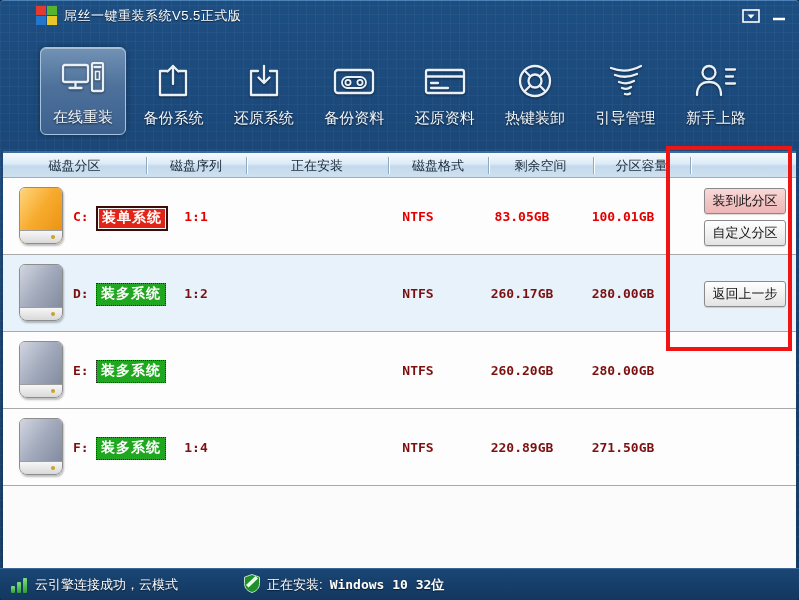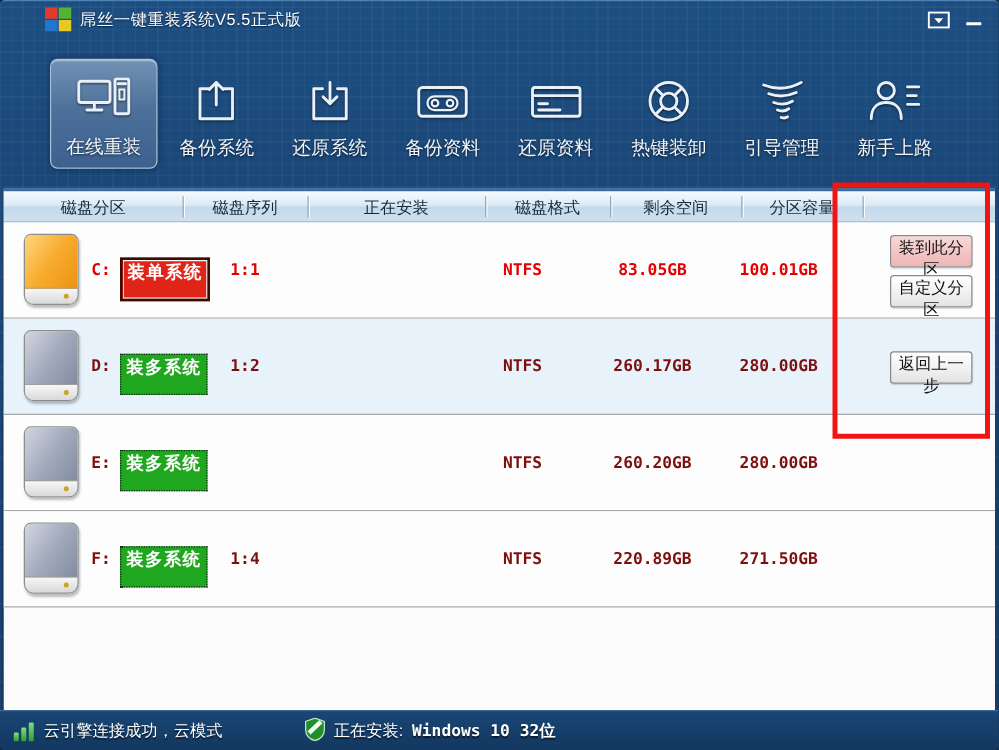--- a/index.html
+++ b/index.html
@@ -62,38 +62,38 @@
   .row.alt { background:#e7f2fb; }
 
   .drive { position:absolute; left:16px; top:9px; width:44px; height:57px; border:1px solid #8d8d8d; border-radius:6px 6px 8px 8px; box-shadow:1px 2px 2px rgba(0,0,0,.25); }
   .drive .body { position:absolute; inset:0; border-radius:5px 5px 7px 7px; }
   .drive.orange .body { background:linear-gradient(125deg,#ffd67e 0%, #f7ab2e 45%, #e98d0c 100%); }
   .drive.gray .body   { background:linear-gradient(125deg,#d2d6e0 0%, #a2aabc 45%, #7b8398 100%); }
   .drive .cap { position:absolute; left:0; right:0; bottom:0; height:13px; background:linear-gradient(180deg,#f7f7f7,#d9d9d9); border-top:1px solid #9d9d9d; border-radius:0 0 7px 7px; }
   .drive .dot { position:absolute; right:7px; bottom:4px; width:4px; height:4px; border-radius:50%; background:#c9a227; }
 
   .dletter { position:absolute; left:70px; top:0; height:77px; line-height:77px; font-family:"DejaVu Sans Mono", monospace; font-weight:bold; font-size:13px; }
-  .badge { position:absolute; left:93px; top:28px; padding:1px 4px 12px; color:#ffffff; font-size:14px; font-weight:bold; letter-spacing:1px; white-space:nowrap; }
+  .badge { position:absolute; left:93px; top:28px; padding:1px 4px 2px; color:#ffffff; font-size:14px; font-weight:bold; letter-spacing:1px; white-space:nowrap; }
   .badge.red   { background:#e02518; border:2px solid #3a0c08; box-shadow:inset 0 0 0 1px #f7f7f7; }
   .badge.green { background:#1fa71f; border:1px dotted #1c2b1c; }
 
   .cell { position:absolute; top:0; height:77px; line-height:77px; text-align:center; font-family:"DejaVu Sans Mono", monospace; font-weight:bold; font-size:13px; }
   .c-serial   { left:153px; width:80px; }
   .c-volume   { left:243px; width:142px; }
   .c-format   { left:365px; width:100px; }
   .c-free     { left:469px; width:100px; }
   .c-capacity { left:570px; width:100px; }
   .row.bright  { color:#e40000; }
   .row.bright .dletter { color:#e40000; }
   .row.dark    { color:#7c1010; }
   .row.dark .dletter { color:#7c1010; }
 
   .rowbtns { position:absolute; left:696px; top:0; width:92px; height:77px; display:flex; flex-direction:column; align-items:center; justify-content:center; gap:6px; }
   .btn {
-    width:66px; height:26px; font-size:13px; color:#111; cursor:pointer;
+    width:82px; height:26px; font-size:13px; color:#111; cursor:pointer;
     border:1px solid #8a8a8a; border-radius:3px;
     background:linear-gradient(180deg,#ffffff 0%, #efefef 60%, #e3e3e3 100%);
     box-shadow:0 1px 1px rgba(0,0,0,.15); font-family:"Liberation Sans", sans-serif;
   }
   .btn.pink { background:linear-gradient(180deg,#f9d9d9 0%, #f2c2c2 60%, #eeb6b6 100%); }
 
   
   .statusbar {
     position:absolute; left:0; top:567px; width:100%; height:33px;
     background:linear-gradient(180deg,#1a4674 0%, #12375f 100%);

